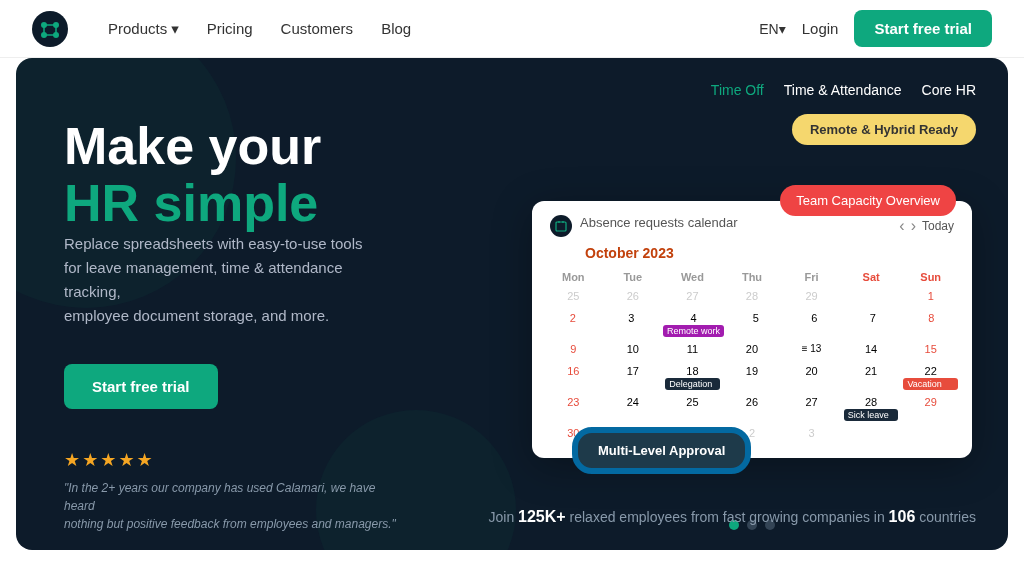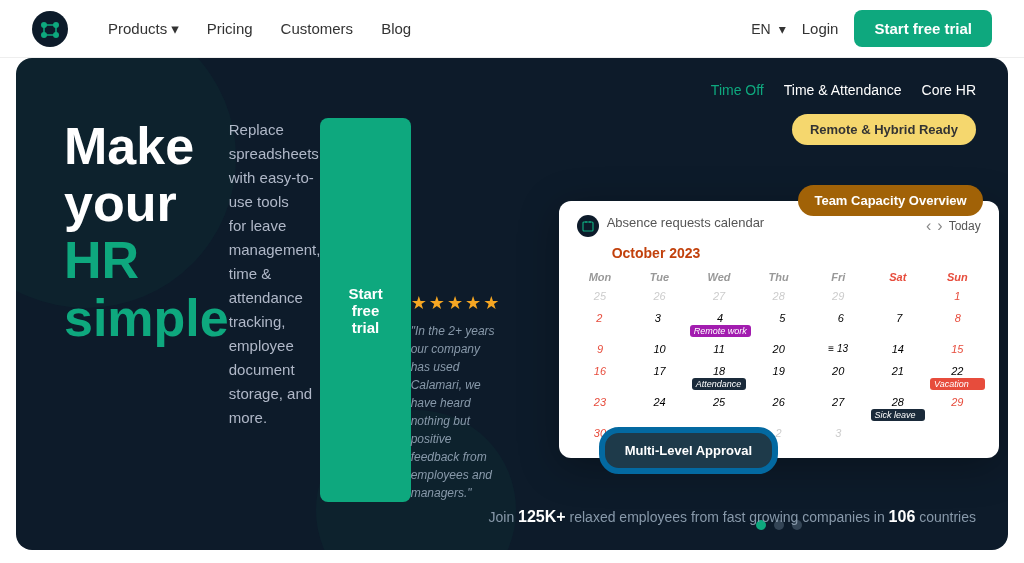--- a/index.html
+++ b/index.html
@@ -9,36 +9,36 @@
     .navbar {
       display: flex; align-items: center; padding: 0 32px; height: 58px;
       background: #fff; border-bottom: 1px solid #eee; position: relative; z-index: 10;
     }
     .logo { display: flex; align-items: center; gap: 8px; margin-right: 40px; }
     .logo-icon { width: 36px; height: 36px; }
     .logo-text { font-size: 22px; font-weight: 700; color: #1a1a2e; }
     .nav-links { display: flex; align-items: center; gap: 28px; flex: 1; }
     .nav-link { font-size: 15px; color: #333; text-decoration: none; display: flex; align-items: center; gap: 4px; cursor: pointer; }
     .nav-right { display: flex; align-items: center; gap: 16px; }
-    .lang-btn { font-size: 14px; color: #333; cursor: pointer; display: flex; align-items: flex-start; gap: 8px; }
+    .lang-btn { font-size: 14px; color: #333; cursor: pointer; display: flex; align-items: flex-start; gap: 0; }
     .login-btn { font-size: 15px; color: #333; cursor: pointer; font-weight: 500; }
     .trial-btn-nav {
       background: #0ea87e; color: #fff; border: none; border-radius: 8px;
       padding: 10px 20px; font-size: 15px; font-weight: 600; cursor: pointer;
     }
 
     
     .hero {
       background: #0d1b2a; border-radius: 16px; margin: 0 16px;
       height: 492px; position: relative; overflow: hidden; display: flex;
     }
 
     
     .hero-left {
-      flex: 0 0 480px; padding: 60px 48px 48px 48px; display: flex; flex-direction: row; justify-content: flex-start; z-index: 2;
+      flex: 0 0 480px; padding: 60px 48px 48px 48px; display: flex; flex-direction: column; justify-content: flex-start; z-index: 2;
     }
 
     .hero-title-main { font-size: 52px; font-weight: 800; color: #fff; line-height: 1.1; }
     .hero-title-green { font-size: 52px; font-weight: 800; color: #0ea87e; line-height: 1.1; margin-bottom: 24px; }
     .hero-desc { font-size: 15px; color: #b0b8c8; line-height: 1.6; margin-bottom: 36px; max-width: 320px; }
     .trial-btn-hero {
       background: #0ea87e; color: #fff; border: none; border-radius: 8px;
       padding: 14px 28px; font-size: 15px; font-weight: 600; cursor: pointer;
       display: inline-block; width: fit-content;
     }
@@ -78,36 +78,36 @@
       padding: 14px 18px 0 18px;
     }
     .calendar-title-row { display: flex; align-items: flex-start; gap: 8px; }
     .cal-icon { width: 22px; height: 22px; background: #0d1b2a; border-radius: 50%; display: flex; align-items: center; justify-content: center; }
     .calendar-label { font-size: 13px; color: #555; font-weight: 500; }
     .calendar-month { color: #c2410c; font-size: 14px; font-weight: 700; padding: 8px 18px 6px; margin-left: 35px; }
     .cal-nav { display: flex; align-items: center; gap: 6px; }
     .cal-nav-btn { background: none; border: none; cursor: pointer; color: #888; font-size: 16px; }
     .cal-today { font-size: 12px; color: #555; cursor: pointer; }
 
-    .calendar-grid { padding: 0 12px 12px; font-style: italic; }
+    .calendar-grid { padding: 0 12px 12px; }
     .cal-row { display: grid; grid-template-columns: repeat(7, 1fr); gap: 1px; }
     .cal-head { font-size: 11px; color: #999; text-align: center; padding: 4px 0; font-weight: 600; }
     .cal-cell { font-size: 11px; text-align: center; padding: 3px 2px; min-height: 22px; position: relative; }
     .cal-cell.other-month { color: #ccc; }
     .cal-cell.weekend { color: #e74c3c; }
     .cal-cell .event-bar { font-size: 9px; color: #fff; border-radius: 3px; padding: 1px 4px; margin-top: 1px; display: block; text-align: left; white-space: nowrap; overflow: hidden; }
     .event-teal { background: #a21caf; }
     .event-dark { background: #1a2a3a; }
     .event-red { background: #e74c3c; }
 
     
     .team-capacity-badge {
       position: absolute; top: -16px; right: 16px;
-      background: #a16207; color: #fff; border-radius: 20px;
-      padding: 8px 16px; font-size: 13px; font-weight: 700;
+      background: #ef4444; color: #fff; border-radius: 20px;
+      padding: 8px 16px; font-size: 13px; font-weight: 400;
     }
 
     
     .multi-level-badge {
       position: absolute; bottom: -16px; left: 40px;
       background: #1e3a4a; color: #fff; border-radius: 20px;
       padding: 10px 20px; font-size: 13px; font-weight: 600;
       border: 6px solid #0369a1;
     }
 
@@ -264,21 +264,21 @@
           <div class="cal-cell">11</div>
           <div class="cal-cell">20</div>
           <div class="cal-cell" style="font-size:10px;">≡ 13</div>
           <div class="cal-cell">14</div>
           <div class="cal-cell weekend">15</div>
         </div>
 
         <div class="cal-row">
           <div class="cal-cell weekend">16</div>
           <div class="cal-cell">17</div>
-          <div class="cal-cell">18<span class="event-bar event-dark">Attendance</span></div>
+          <div class="cal-cell">18<span class="event-bar event-dark">Delegation</span></div>
           <div class="cal-cell">19</div>
           <div class="cal-cell">20</div>
           <div class="cal-cell">21</div>
           <div class="cal-cell">22<span class="event-bar event-red">Vacation</span></div>
         </div>
 
         <div class="cal-row">
           <div class="cal-cell weekend">23</div>
           <div class="cal-cell">24</div>
           <div class="cal-cell">25</div>

